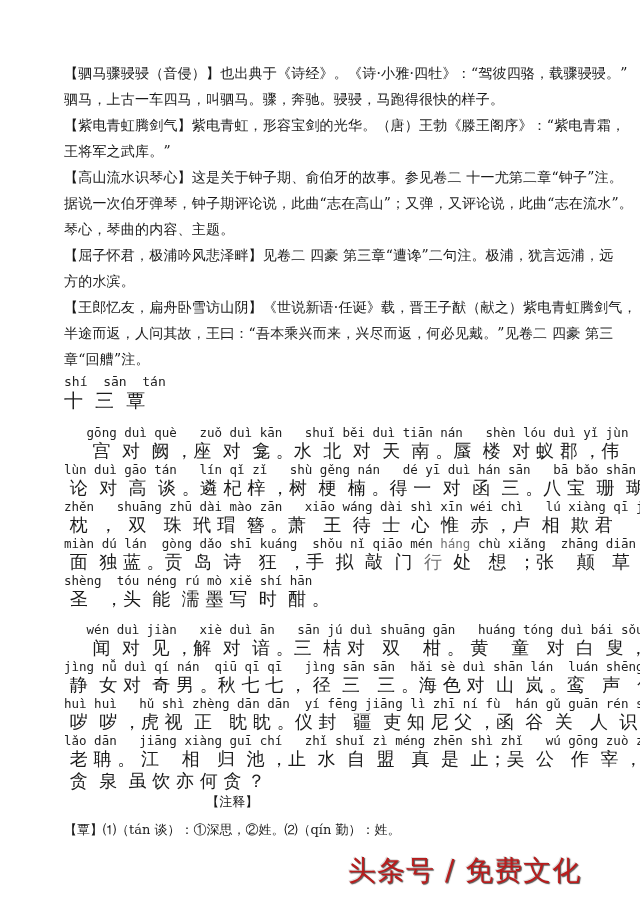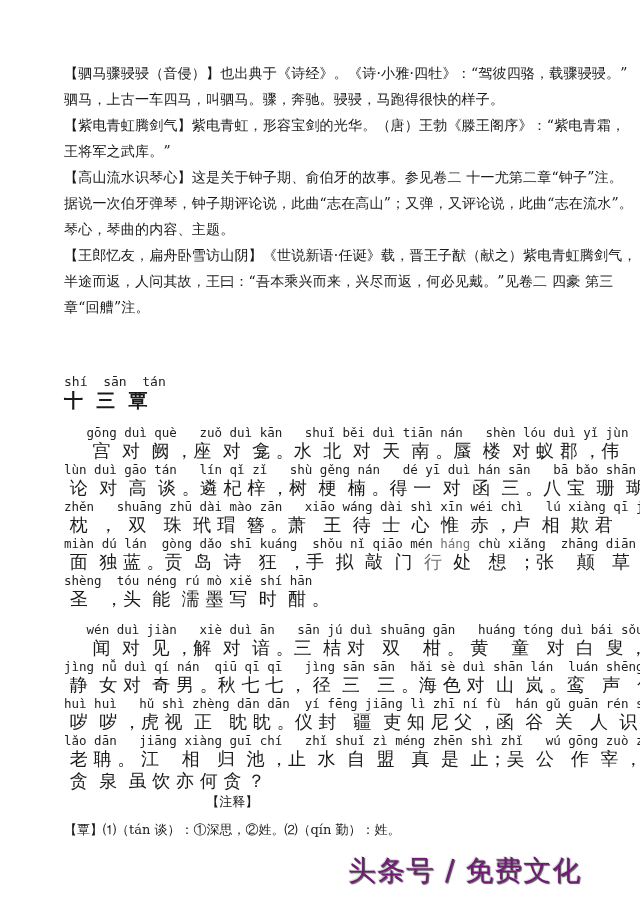--- a/index.html
+++ b/index.html
@@ -4,48 +4,52 @@
 <style>
   html, body { margin: 0; padding: 0; background: #ffffff; }
   body { width: 640px; height: 905px; position: relative; overflow: hidden;
          font-family: "DejaVu Serif", "Liberation Serif", serif; color: #1a1a1a; }
   .notes { position: absolute; left: 64px; top: 60px; width: 520px; }
   .note-line { font-size: 14px; line-height: 26px; height: 26px; white-space: nowrap; letter-spacing: 0.2px; }
   .title-block { position: absolute; left: 64px; top: 374px; }
   .py { font-family: "DejaVu Sans Mono", "Liberation Mono", monospace; font-size: 12.5px; color: #222; line-height: 15px; white-space: pre; }
   .hz { font-size: 18px; line-height: 22px; white-space: pre; letter-spacing: 0px; }
   .title-py { font-size: 13px; }
-  .title-hz { font-size: 19px; font-weight: bold; letter-spacing: 0px; }
+  .title-hz { font-size: 19px; font-weight: normal; letter-spacing: 0px; }
   .poem { position: absolute; left: 64px; top: 425px; width: 540px; }
   .stanza { margin-bottom: 12px; }
   .pair { display: block; }
   .pair .py, .pair .hz { display: block; }
   .hl { color: #737373; }
   .annot { position: absolute; left: 64px; top: 788px; text-align: center; }
   .annot-line { font-size: 13px; line-height: 28px; white-space: nowrap; }
   .watermark { position: absolute; left: 348px; top: 852px; font-family: "DejaVu Sans", sans-serif; font-size: 28px;
-               color: #701a75; letter-spacing: 1px;
+               color: #b91c1c; letter-spacing: 1px;
                text-shadow: 1px 1px 1px #555, -1px -1px 0 #ddd; }
 </style>
 </head>
 <body>
 
 <div class="notes">
   <div>
     <div class="note-line">【驷马骤骎骎（音侵）】也出典于《诗经》。《诗·小雅·四牡》：“驾彼四骆，载骤骎骎。”</div>
     <div class="note-line">驷马，上古一车四马，叫驷马。骤，奔驰。骎骎，马跑得很快的样子。</div>
   </div>
   <div>
     <div class="note-line">【紫电青虹腾剑气】紫电青虹，形容宝剑的光华。（唐）王勃《滕王阁序》：“紫电青霜，</div>
     <div class="note-line">王将军之武库。”</div>
   </div>
   <div>
     <div class="note-line">【高山流水识琴心】这是关于钟子期、俞伯牙的故事。参见卷二 十一尤第二章“钟子”注。</div>
     <div class="note-line">据说一次伯牙弹琴，钟子期评论说，此曲“志在高山”；又弹，又评论说，此曲“志在流水”。</div>
     <div class="note-line">琴心，琴曲的内容、主题。</div>
+  </div>
+  <div>
+    <div class="note-line">【屈子怀君，极浦吟风悲泽畔】见卷二 四豪 第三章“遭谗”二句注。极浦，犹言远浦，远</div>
+    <div class="note-line">方的水滨。</div>
   </div>
   <div>
     <div class="note-line">【王郎忆友，扁舟卧雪访山阴】《世说新语·任诞》载，晋王子猷（献之）紫电青虹腾剑气，</div>
     <div class="note-line">半途而返，人问其故，王曰：“吾本乘兴而来，兴尽而返，何必见戴。”见卷二 四豪 第三</div>
     <div class="note-line">章“回艚”注。</div>
   </div>
 </div>
 
 <div class="title-block">
   <div class="py title-py">shí  sān  tán</div>

